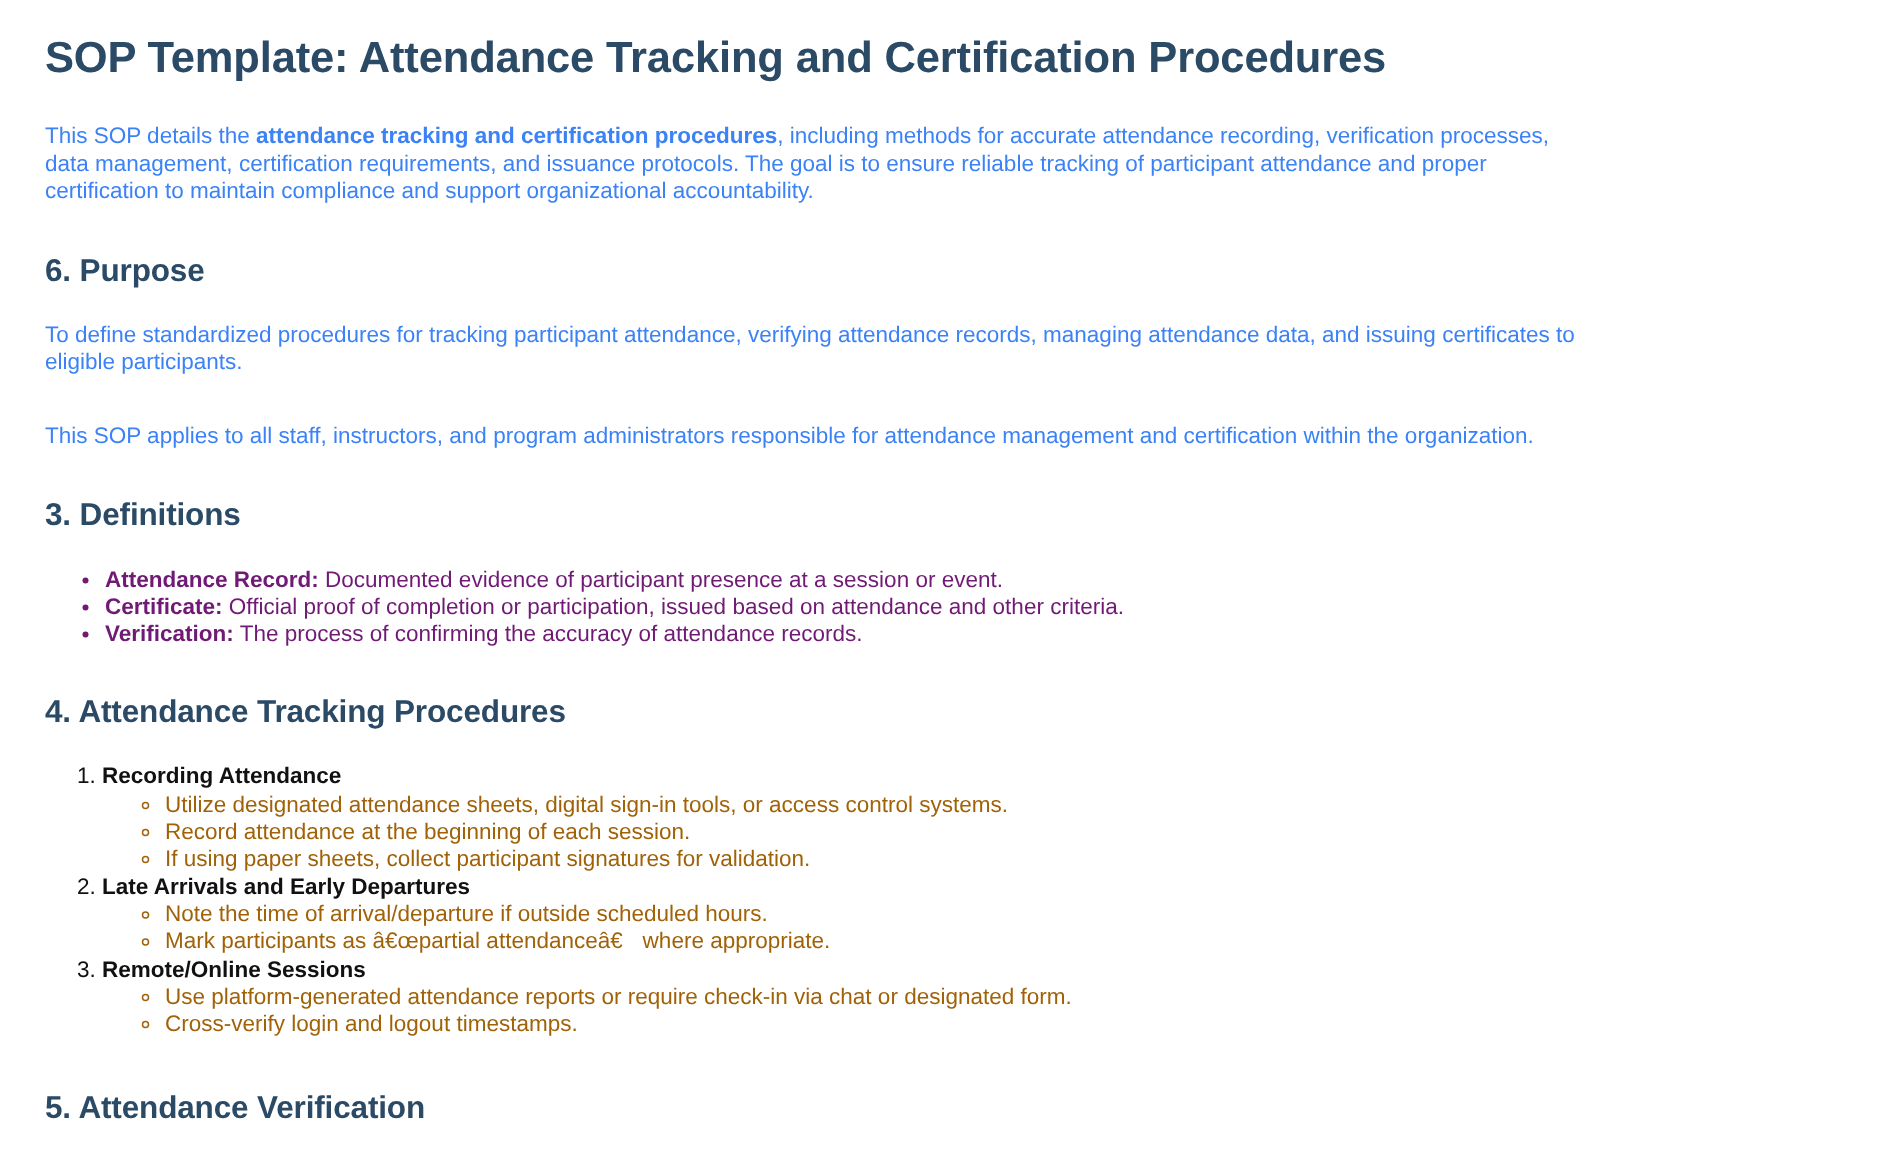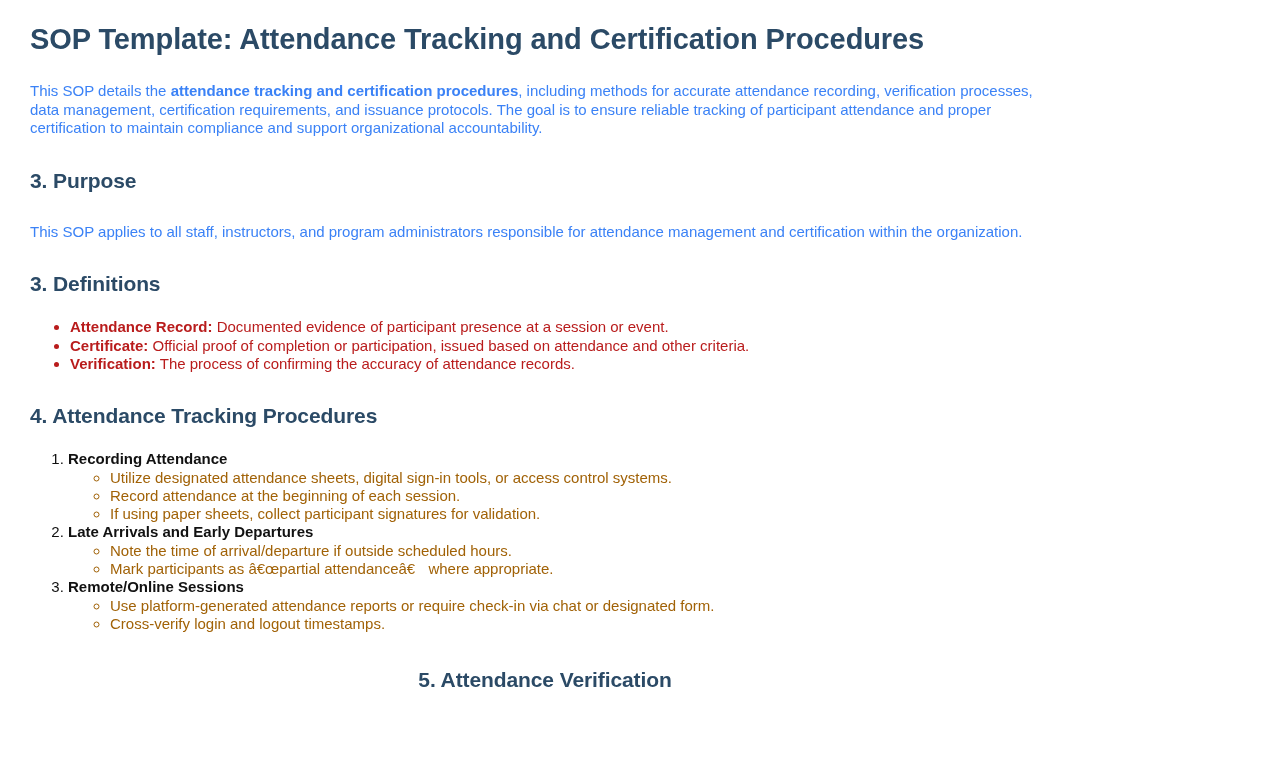--- a/index.html
+++ b/index.html
@@ -53,21 +53,21 @@
     margin-bottom: 29px;
   }
   ul.def-list {
     list-style: disc;
     margin: 0;
     padding-left: 40px;
   }
   ul.def-list > li {
     font-size: 15px;
     line-height: 18.3px;
-    color: #b91c1c;
+    color: #701a75;
   }
   ol.proc-list {
     list-style: decimal;
     margin: 0;
     padding-left: 38px;
   }
   ol.proc-list > li {
     font-size: 15px;
     line-height: 18.3px;
     color: #111111;
@@ -78,35 +78,36 @@
     padding-left: 42px;
   }
   ol.proc-list > li > ul > li {
     font-size: 15px;
     line-height: 18.3px;
     font-weight: normal;
     color: #a16207;
   }
   .b { font-weight: bold; }
   .lead-term { font-weight: bold; }
-  .sec5 { margin-top: 34px; text-align: center; }
+  .sec5 { margin-top: 34px; }
 </style>
 </head>
 <body>
 
 <div class="page">
 
   <h1 class="doc-title">SOP Template: Attendance Tracking and Certification Procedures</h1>
 
   <div class="intro">
     <p class="body-text"><span>This SOP details the </span><span class="b">attendance tracking and certification procedures</span><span>, including methods for accurate attendance recording, verification processes, data management, certification requirements, and issuance protocols. The goal is to ensure reliable tracking of participant attendance and proper certification to maintain compliance and support organizational accountability.</span></p>
   </div>
 
   <div class="sec-block">
-    <h2 class="section-heading">3. Purpose</h2>
+    <h2 class="section-heading">6. Purpose</h2>
+    <p class="body-text">To define standardized procedures for tracking participant attendance, verifying attendance records, managing attendance data, and issuing certificates to eligible participants.</p>
   </div>
 
   <div class="sec-block">
     <p class="body-text">This SOP applies to all staff, instructors, and program administrators responsible for attendance management and certification within the organization.</p>
   </div>
 
   <div class="sec-block">
     <h2 class="section-heading">3. Definitions</h2>
     <ul class="def-list">
       <li><span class="lead-term">Attendance Record:</span><span> Documented evidence of participant presence at a session or event.</span></li>

